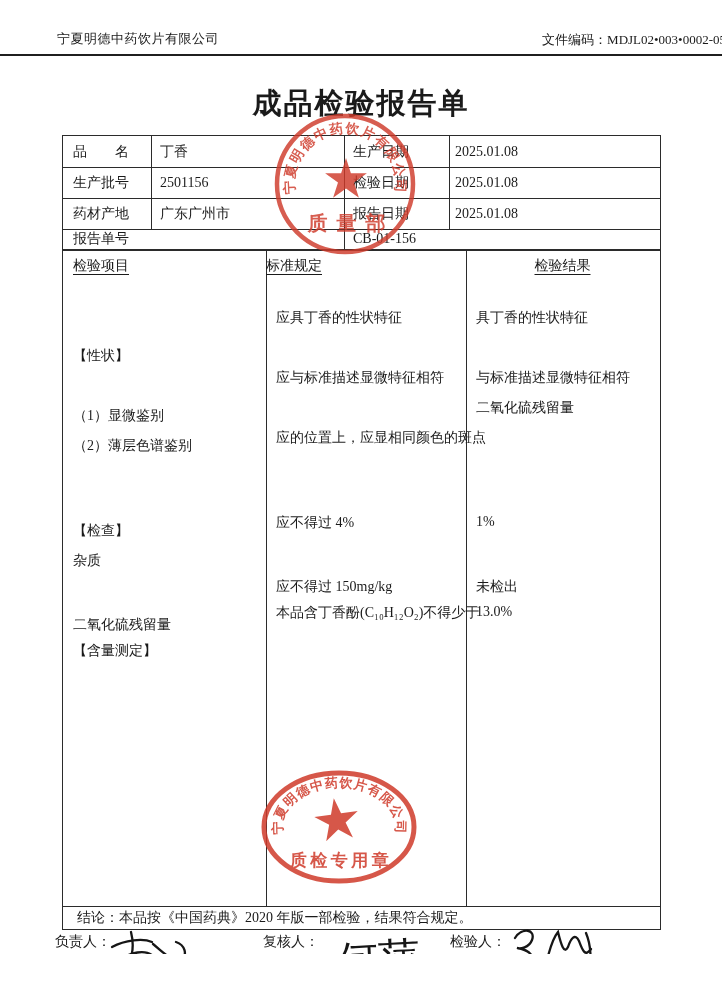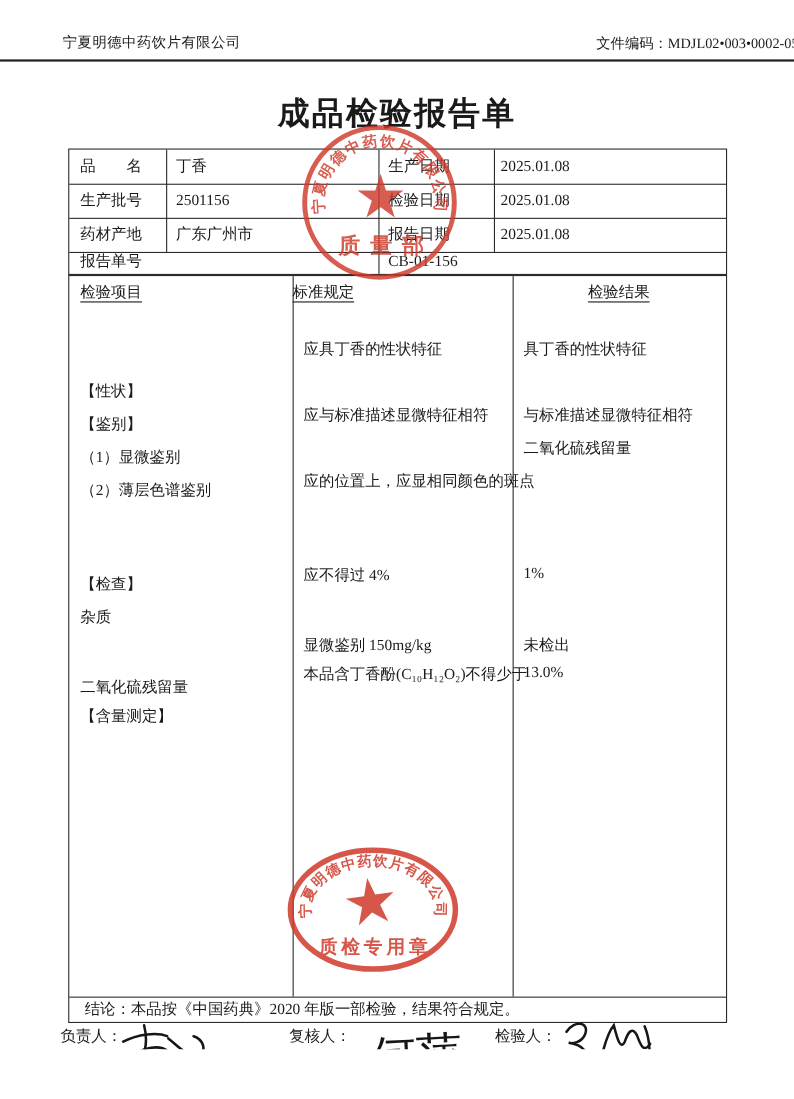--- a/index.html
+++ b/index.html
@@ -83,25 +83,20 @@
       <span class="c1">检验项目</span>
       <span class="c2">标准规定</span>
       <span class="c3">检验结果</span>
     </div>
 
     <div class="mrow" style="top:58px;">
       <span class="c1">【性状】</span>
       <span class="c2">应具丁香的性状特征</span>
       <span class="c3">具丁香的性状特征</span>
     </div>
-    <div class="mrow" style="top:88px;">
-      <span class="c1">【鉴别】</span>
-      <span class="c2"></span>
-      <span class="c3"></span>
-    </div>
     <div class="mrow" style="top:118px;">
       <span class="c1">（1）显微鉴别</span>
       <span class="c2">应与标准描述显微特征相符</span>
       <span class="c3">与标准描述显微特征相符</span>
     </div>
     <div class="mrow" style="top:148px;">
       <span class="c1">（2）薄层色谱鉴别</span>
       <span class="c3">二氧化硫残留量</span>
     </div>
     <div class="mrow" style="top:233px;">
@@ -114,21 +109,21 @@
       <span class="c2">应的位置上，应显相同颜色的斑点</span>
       <span class="c3"></span>
     </div>
     <div class="mrow" style="top:263px;">
       <span class="c1">杂质</span>
       <span class="c2">应不得过 4%</span>
       <span class="c3">1%</span>
     </div>
     <div class="mrow" style="top:327px;">
       <span class="c1">二氧化硫残留量</span>
-      <span class="c2">显微鉴别 150mg/kg</span>
+      <span class="c2">应不得过 150mg/kg</span>
       <span class="c3">未检出</span>
     </div>
     <div class="mrow" style="top:353px;">
       <span class="c1">【含量测定】</span>
       <span class="c2">本品含丁香酚(C₁₀H₁₂O₂)不得少于</span>
       <span class="c3">13.0%</span>
     </div>
 
     <div class="conclusion">结论：本品按《中国药典》2020 年版一部检验，结果符合规定。</div>
   </div>

